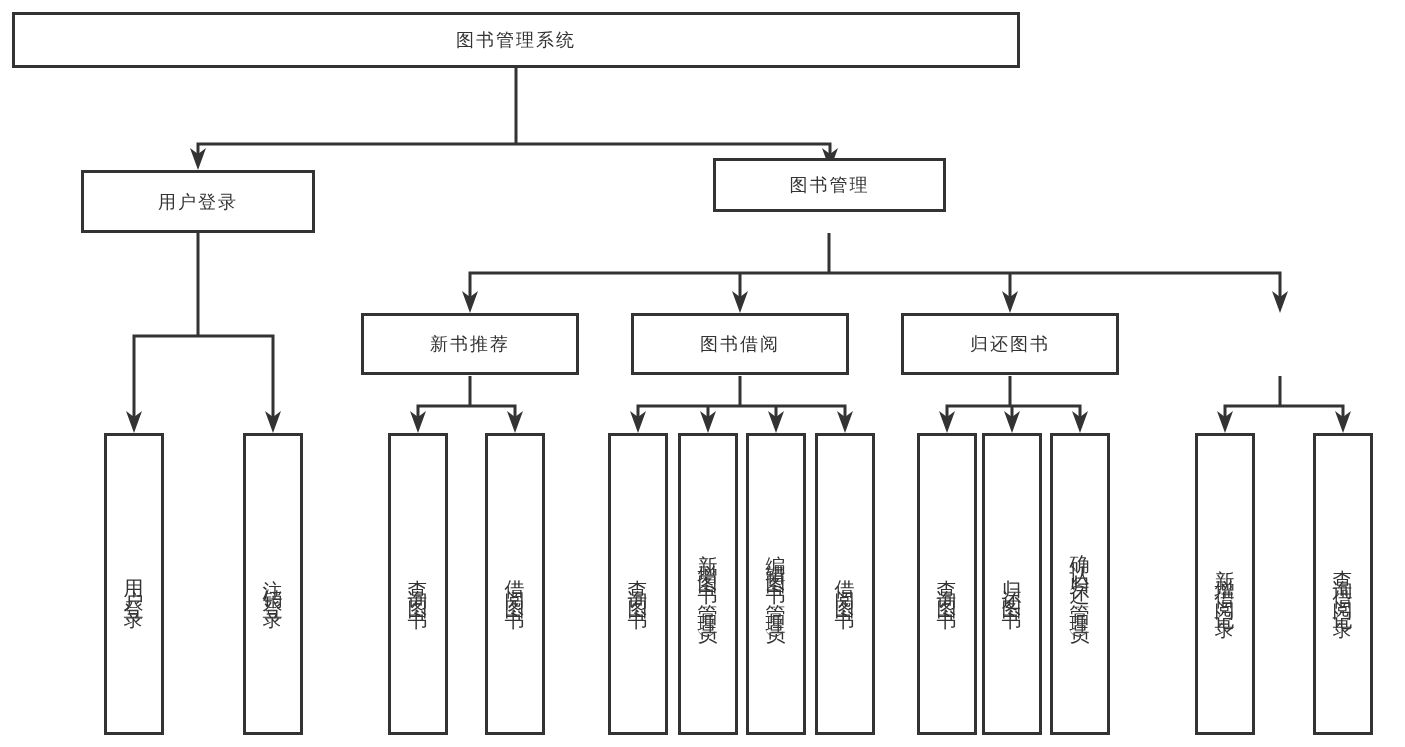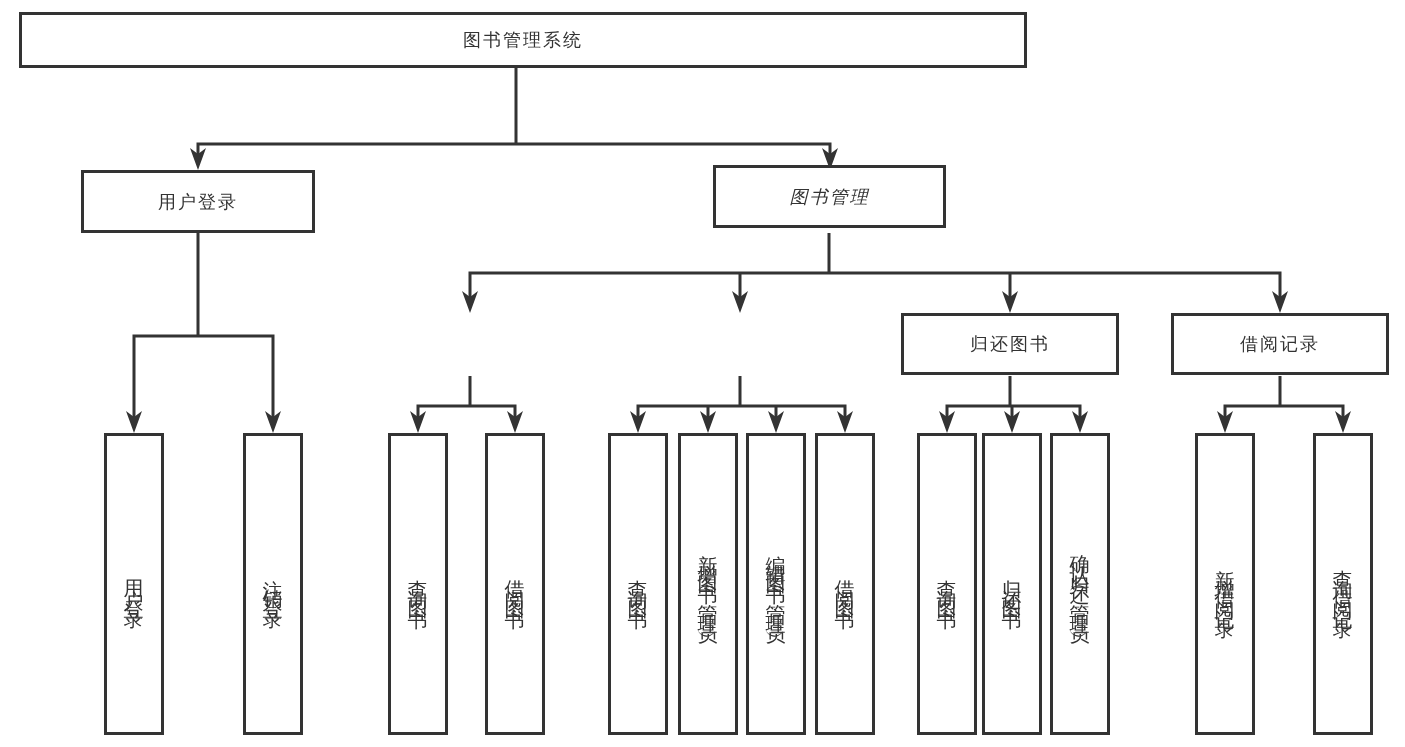--- a/index.html
+++ b/index.html
@@ -37,24 +37,24 @@
   }
   .node .vlabel {
     writing-mode: vertical-rl;
     text-orientation: mixed;
     font-size: 20px;
     letter-spacing: 10px;
     color: #333333;
     line-height: 1;
   }
   
-  .n-root        { left: 12px;   top: 12px;  width: 1008px; height: 56px; margin-left: 7px; }
+  .n-root        { left: 12px;   top: 12px;  width: 1008px; height: 56px; }
   
   .n-user-login  { left: 81px;   top: 170px; width: 234px;  height: 63px; }
-  .n-book-mgmt   { left: 713px;  top: 165px; width: 233px;  height: 63px; font-style: italic; }
+  .n-book-mgmt   { left: 713px;  top: 158px; width: 233px;  height: 54px; }
   
   .lvl3 { top: 313px; width: 218px; height: 62px; }
   .n-new-book    { left: 361px; }
   .n-borrow      { left: 631px; }
   .n-current     { left: 901px; }
   .n-records     { left: 1171px; }
   
   .leaf { top: 433px; width: 60px; height: 302px; }
   .l-1  { left: 104px; }
   .l-2  { left: 243px; }
@@ -129,25 +129,28 @@
     <span class="hlabel">图书管理系统</span>
   </div>
 
   <div class="node n-user-login">
     <span class="hlabel">用户登录</span>
   </div>
   <div class="node n-book-mgmt">
     <span class="hlabel">图书管理</span>
   </div>
 
+  <div class="node lvl3 n-new-book">
+    <span class="hlabel">新书推荐</span>
+  </div>
+  <div class="node lvl3 n-borrow">
+    <span class="hlabel">图书借阅</span>
+  </div>
   <div class="node lvl3 n-current">
     <span class="hlabel">归还图书</span>
-  </div>
-  <div class="node lvl3 n-records">
-    <span class="hlabel">借阅记录</span>
   </div>
 
   <div class="node leaf l-1">
     <span class="vlabel">用户登录</span>
   </div>
   <div class="node leaf l-2">
     <span class="vlabel">注销登录</span>
   </div>
   <div class="node leaf l-3">
     <span class="vlabel">查询图书</span>

